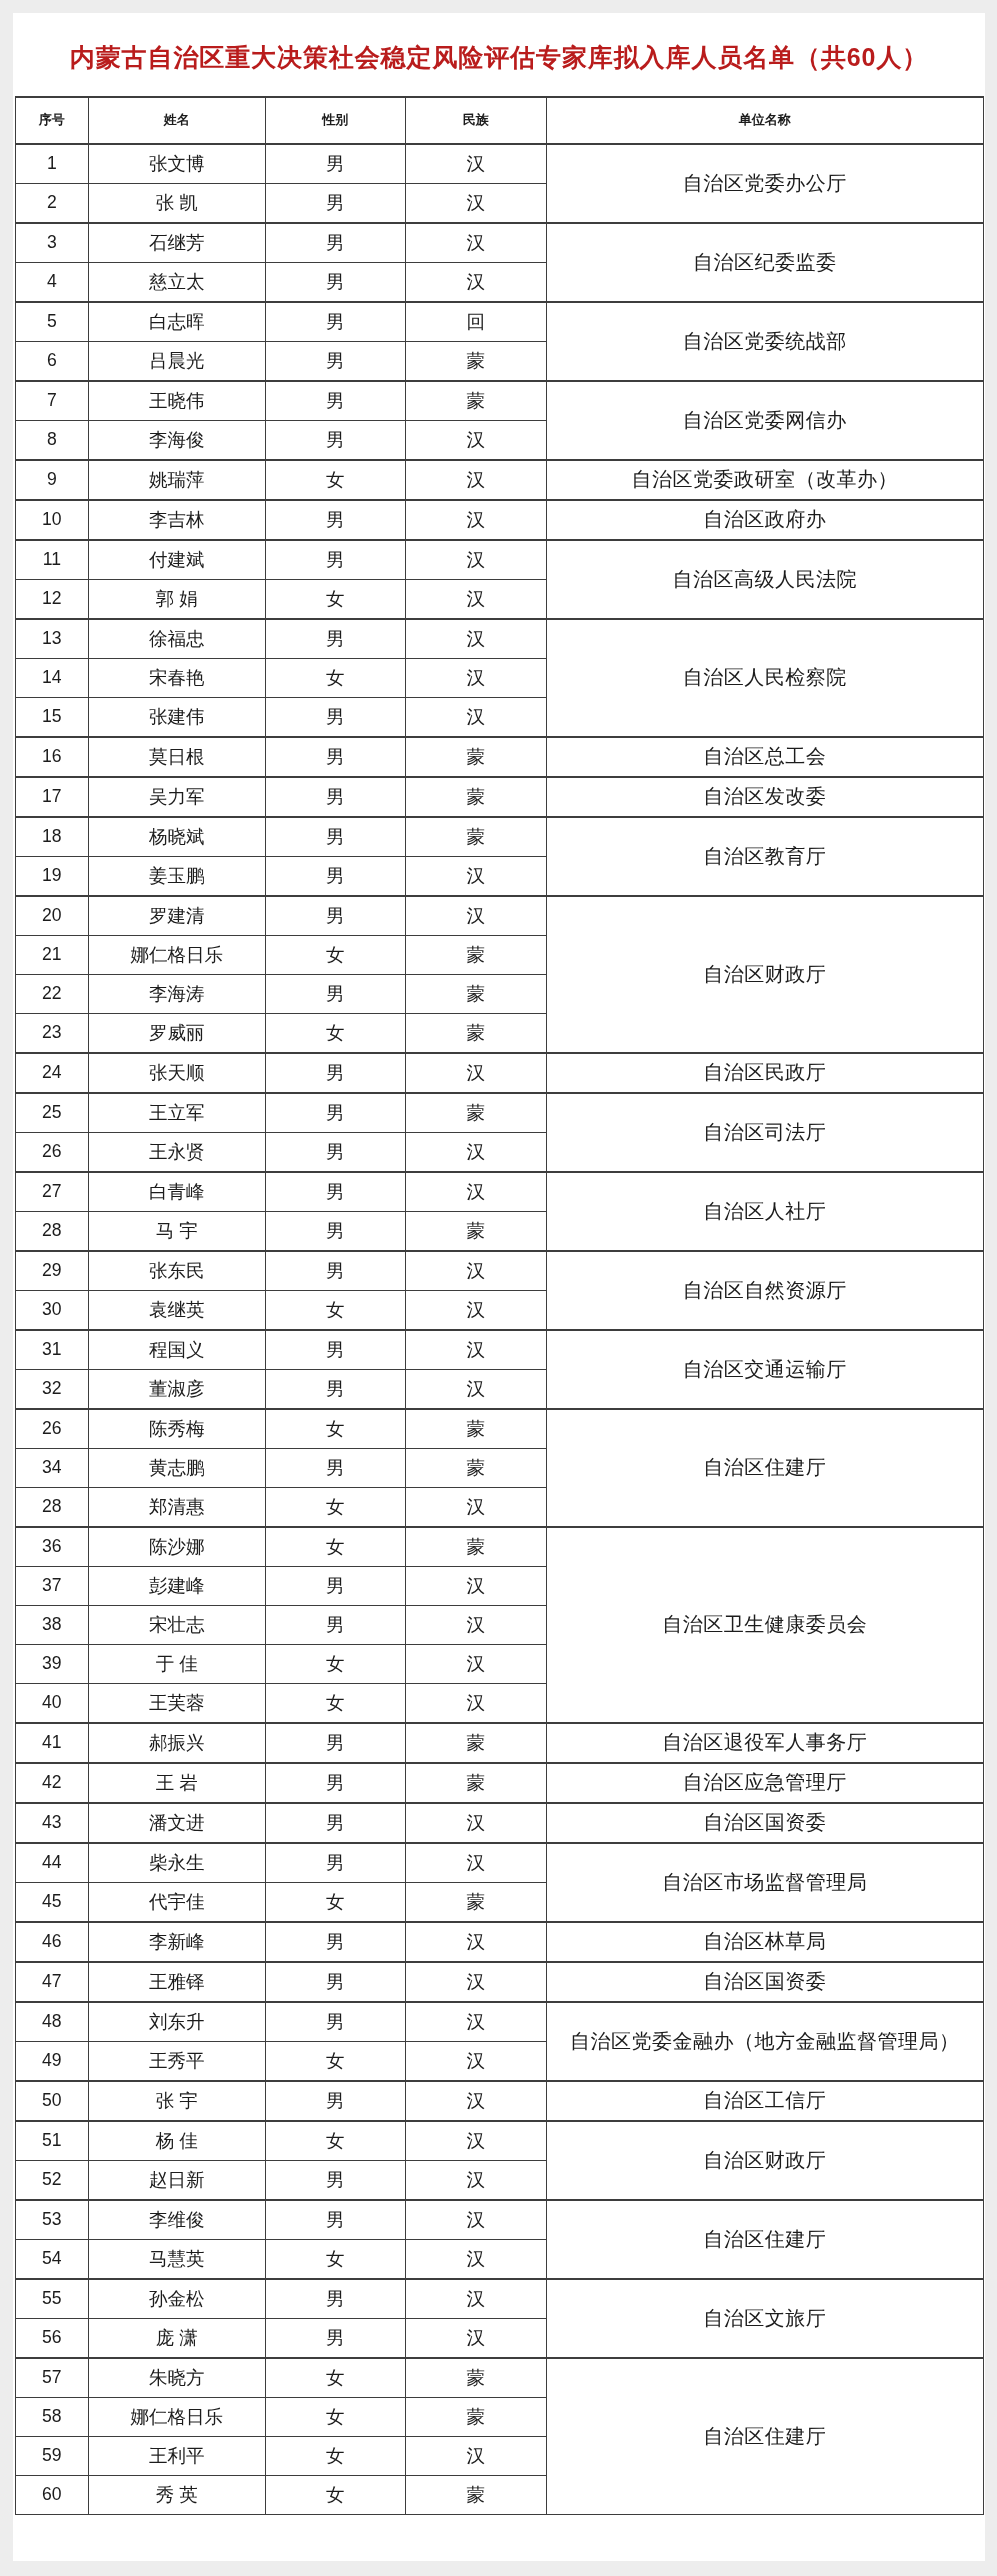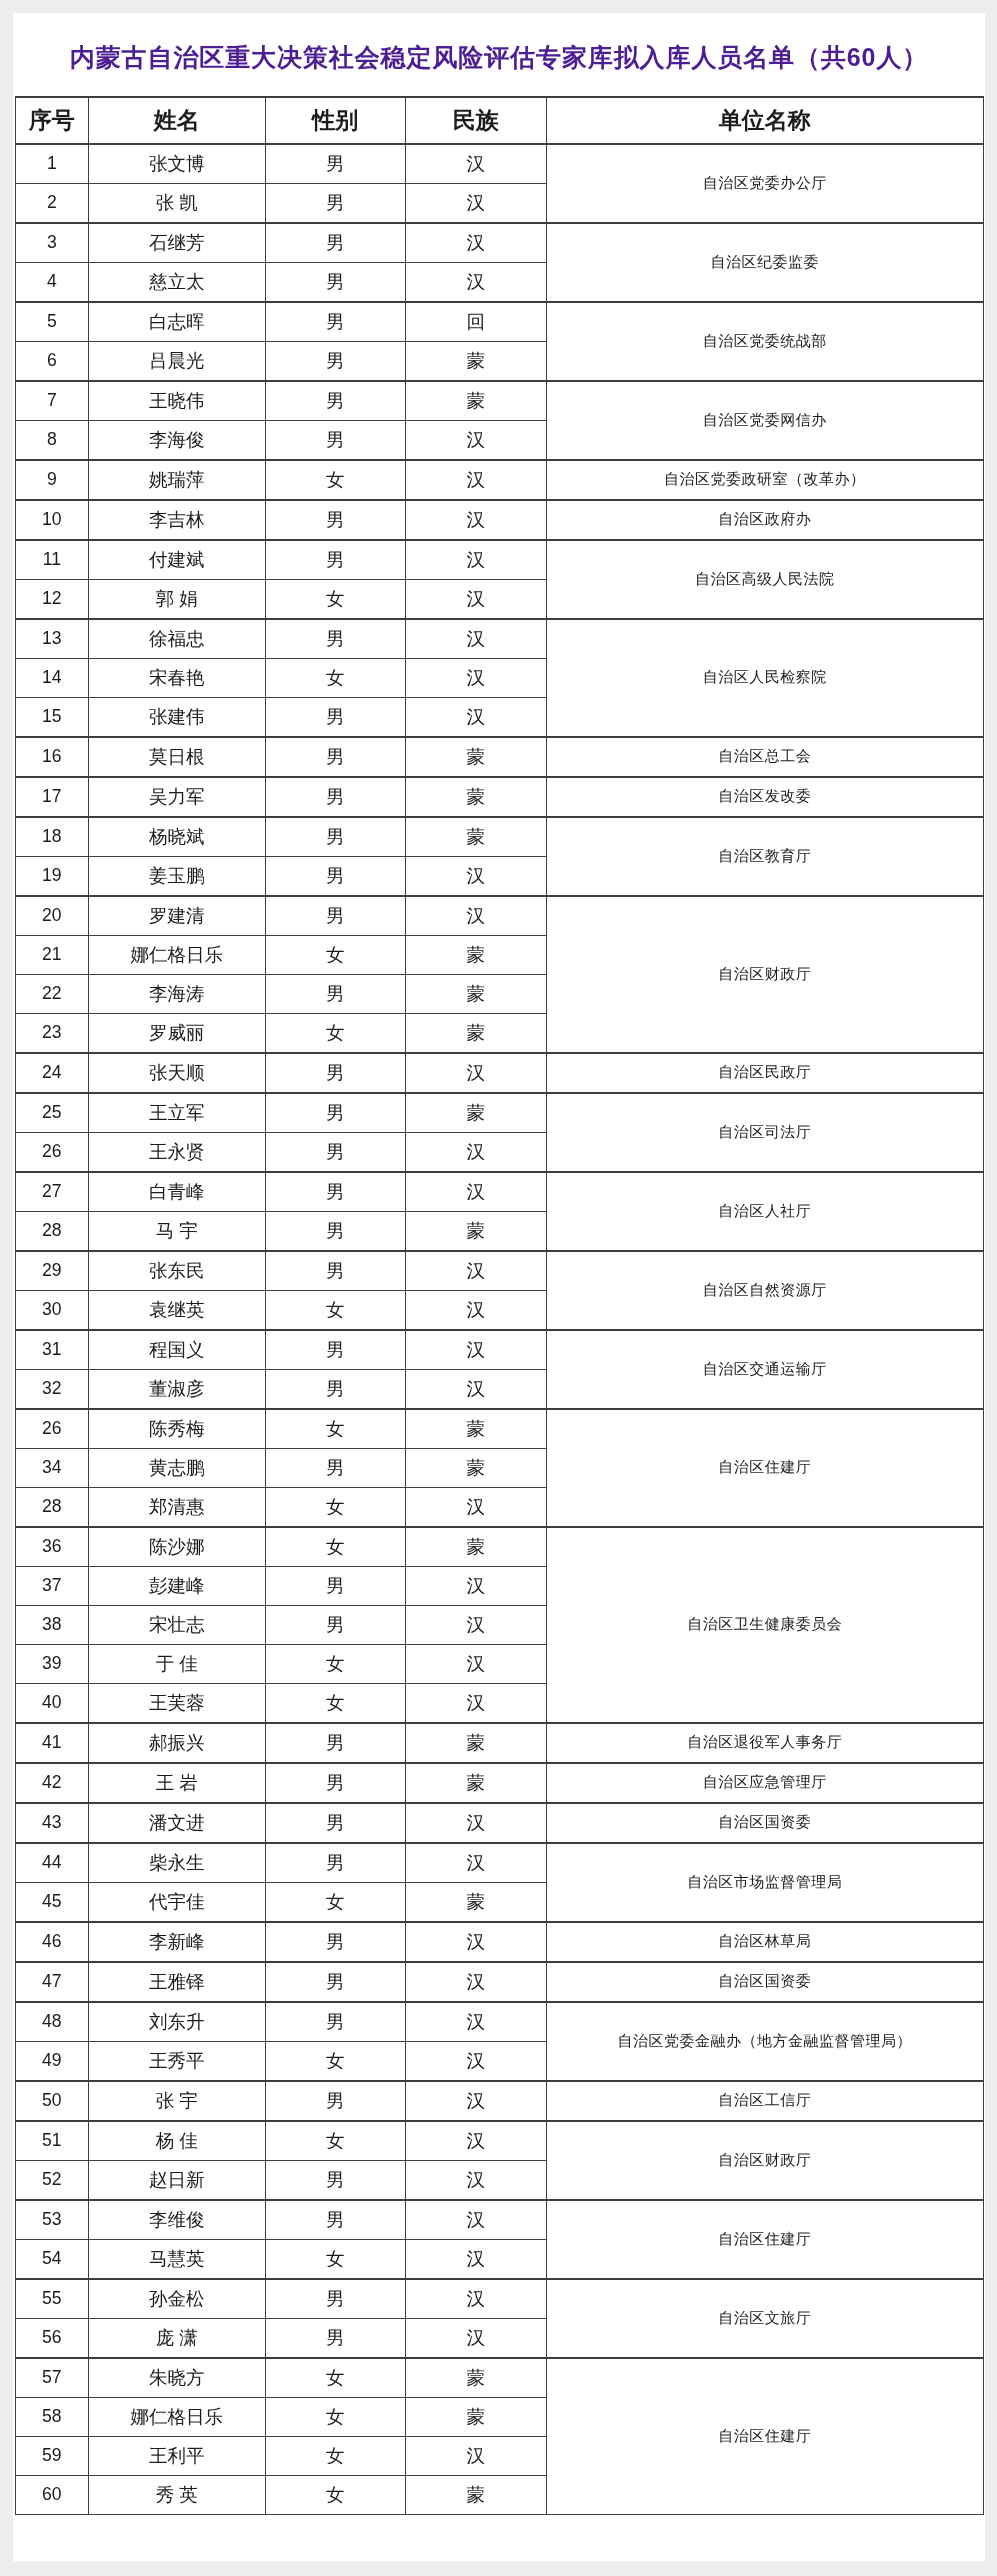--- a/index.html
+++ b/index.html
@@ -20,21 +20,21 @@
     background: #ffffff;
     width: 972px;
     min-height: 2548px;
     box-sizing: border-box;
     padding: 1.8px 1.8px 5.5px 1.8px;
   }
   .doc-title {
     text-align: center;
     font-weight: bold;
     font-size: 25px;
-    color: #4c1d95;
+    color: #b91c1c;
     letter-spacing: 0.9px;
     padding: 26px 9.2px 22px 9.2px;
   }
   table.roster {
     border-collapse: collapse;
     table-layout: fixed;
     width: 968px;
     margin: 0 auto;
   }
   col.c-no    { width: 73px;  }
@@ -45,35 +45,35 @@
   .roster th, .roster td {
     border: 1.4px solid #3d3d3d;
     text-align: center;
     vertical-align: middle;
     color: #1c1c1c;
     padding: 0 3.7px;
     overflow: hidden;
   }
   .roster th {
     height: 45px;
-    font-size: 23px;
+    font-size: 13px;
     font-weight: bold;
     border-bottom-width: 2.3px;
     border-top-width: 2.3px;
   }
   .roster td {
     height: 38px;
     font-size: 18.5px;
     font-weight: 500;
   }
   .roster tr.group-start td {
     border-top-width: 2.3px;
   }
   .roster td.org {
-    font-size: 15px;
+    font-size: 20px;
     letter-spacing: 0.5px;
   }
   .roster td.num {
     font-size: 17.6px;
     font-family: "Liberation Sans", "DejaVu Sans", sans-serif;
   }
 </style>
 </head>
 <body>
 

